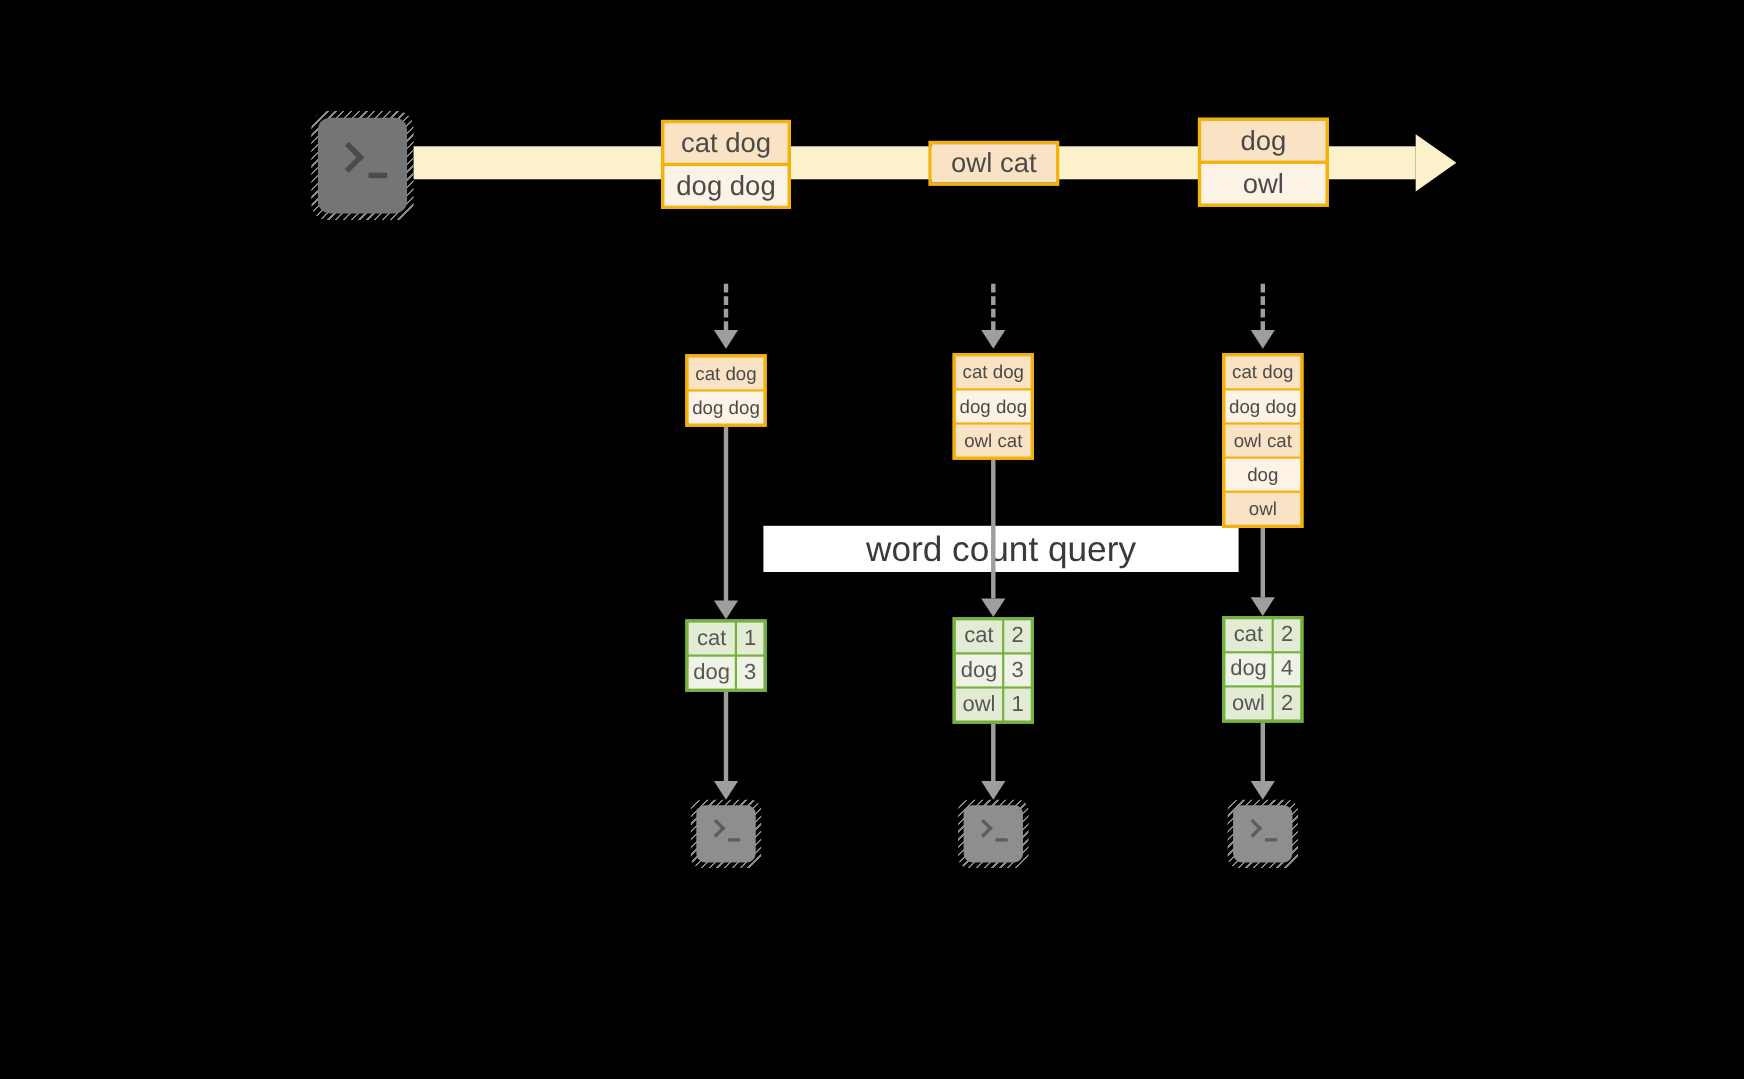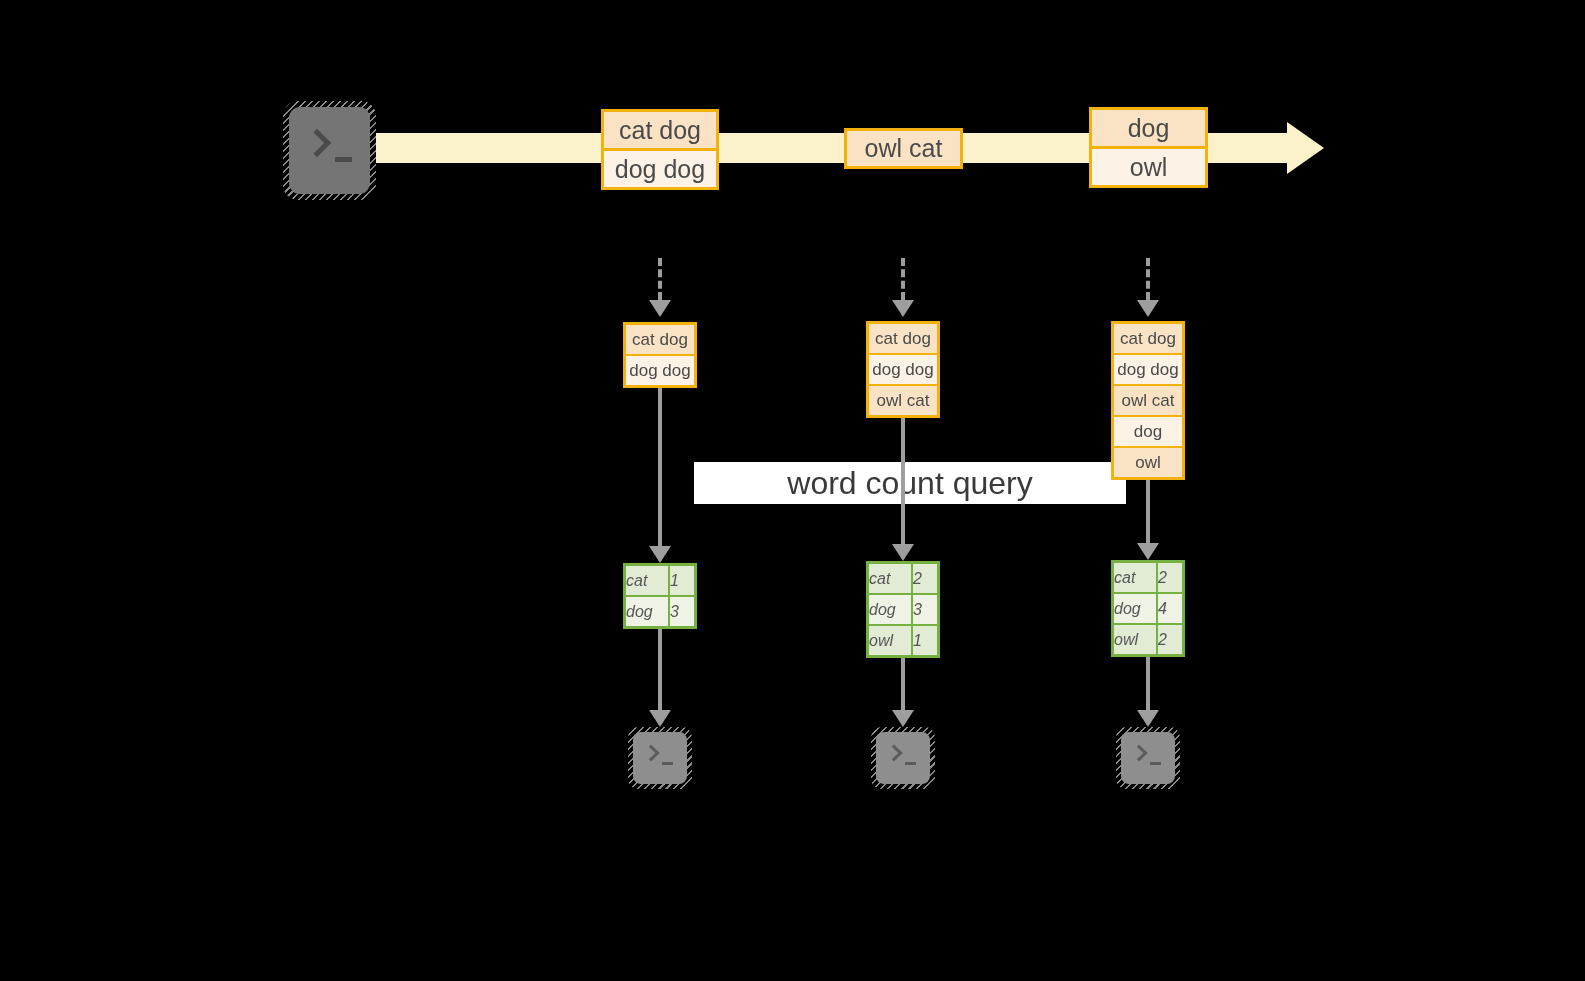--- a/index.html
+++ b/index.html
@@ -46,28 +46,28 @@
     display:flex; flex-direction:column; gap:2px;}
   .stack .row{background:var(--cream); color:var(--box_text); font-size:17px; height:29px; line-height:29px;
     text-align:center; white-space:nowrap;}
   .stack .row:nth-child(odd){background:var(--peach);}
   .stackA{left:623px; top:322px;}
   .stackB{left:866px; top:321px;}
   .stackC{left:1111px; top:321px;}
   
   .vline{position:absolute; width:4px; background:var(--gray_arrow); z-index:2;}
   
-  .query{position:absolute; left:694px; top:462px; width:432px; height:42px; background:var(--query_bg); z-index:1;
+  .query{position:absolute; left:694px; top:478px; width:432px; height:42px; background:var(--query_bg); z-index:1;
     display:flex; align-items:center; justify-content:center;}
   .query span{font-size:32px; color:var(--query_text); white-space:nowrap;}
   
   .wc{position:absolute; width:68px; border:3px solid var(--green); background:var(--green); z-index:3;
     display:flex; flex-direction:column; gap:2px;}
   .wc .trow{display:flex; gap:2px; height:29px;}
-  .wc .cell{background:var(--green_light); color:var(--table_text); font-size:16px; line-height:29px; font-style:italic;}
+  .wc .cell{background:var(--green_light); color:var(--table_text); font-size:20px; line-height:29px; text-align:center;}
   .wc .trow:nth-child(even) .cell{background:var(--green_lighter);}
   .wc .word{width:42px;}
   .wc .count{flex:1;}
   .wcA{left:623px; top:563px;}
   .wcB{left:866px; top:561px;}
   .wcC{left:1111px; top:560px;}
 </style>
 </head>
 <body>
 

